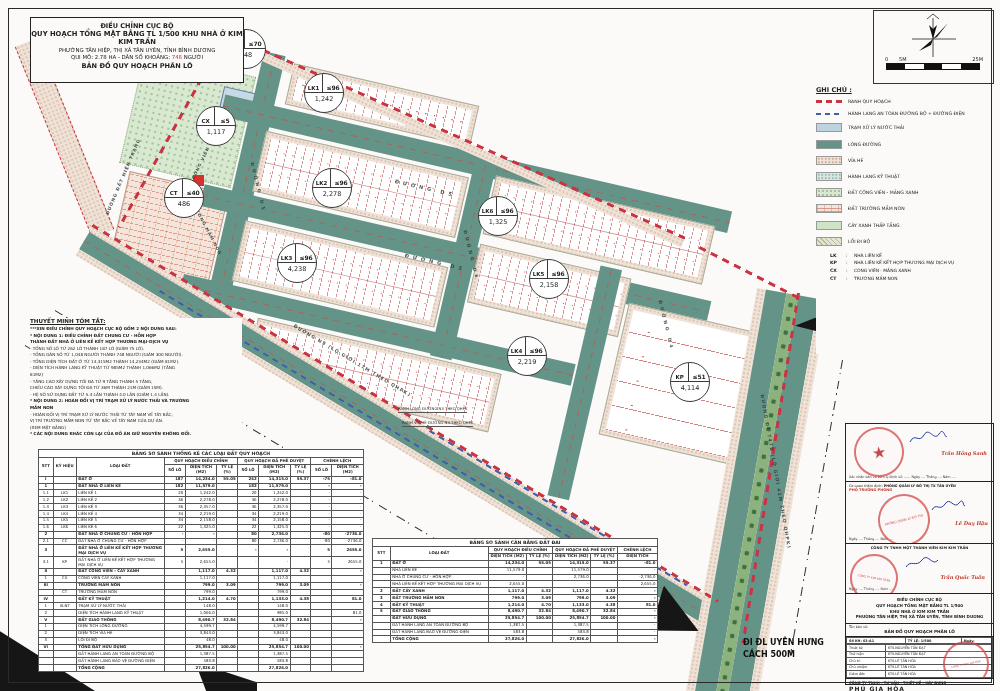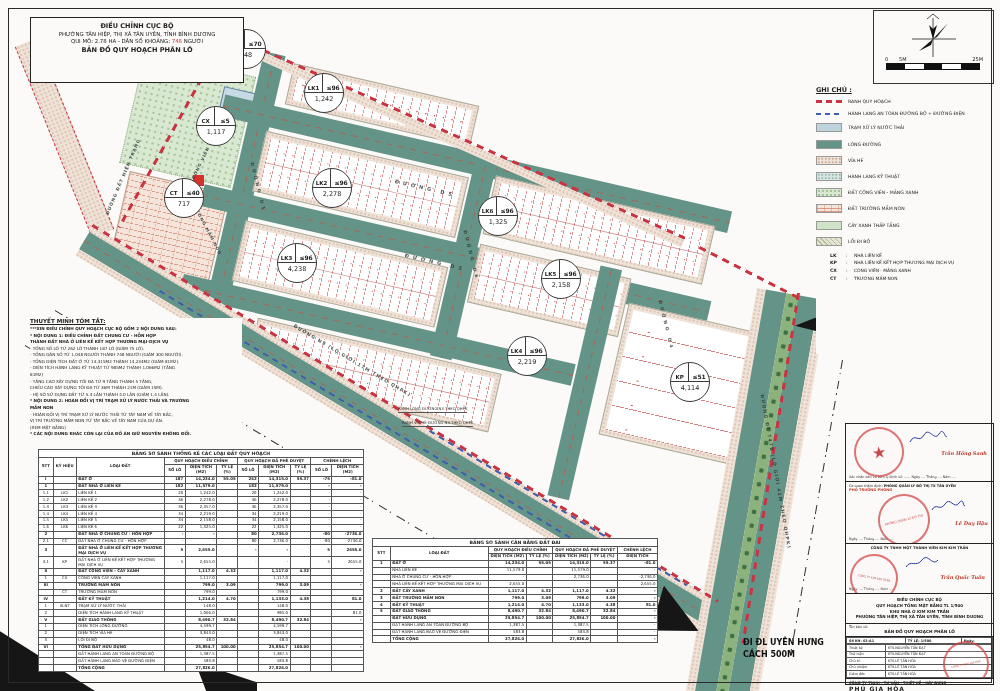--- a/index.html
+++ b/index.html
@@ -246,21 +246,21 @@
           <span class="pcode">CX</span>
           <span class="pden">≤5</span>
         </div>
         <div class="pbot">1,117</div>
       </div>
       <div class="parcel" style="left: 183px; top: 197px;">
         <div class="ptop">
           <span class="pcode">CT</span>
           <span class="pden">≤40</span>
         </div>
-        <div class="pbot">717</div>
+        <div class="pbot">486</div>
       </div>
       <div class="parcel" style="left: 331px; top: 187px; justify-content: space-between;">
         <div class="ptop">
           <span class="pcode">LK2</span>
           <span class="pden">≤96</span>
         </div>
         <div class="pbot">2,278</div>
       </div>
       <div class="parcel" style="left: 497px; top: 215px;">
         <div class="ptop">
@@ -269,21 +269,21 @@
         </div>
         <div class="pbot">1,325</div>
       </div>
       <div class="parcel" style="left: 296px; top: 262px;">
         <div class="ptop">
           <span class="pcode">LK3</span>
           <span class="pden">≤96</span>
         </div>
         <div class="pbot">4,238</div>
       </div>
-      <div class="parcel" style="left: 560px; top: 278px;">
+      <div class="parcel" style="left: 548px; top: 278px;">
         <div class="ptop">
           <span class="pcode">LK5</span>
           <span class="pden">≤96</span>
         </div>
         <div class="pbot">2,158</div>
       </div>
       <div class="parcel" style="left: 526px; top: 355px;">
         <div class="ptop">
           <span class="pcode">LK4</span>
           <span class="pden">≤96</span>
@@ -299,20 +299,21 @@
       </div>
     </div>
 
   <div id="dirnote">
     <div>ĐI ĐL UYÊN HƯNG</div>
     <div>CÁCH 500M</div>
   </div>
 
   <div class="panel" id="titlebox">
     <div class="t1">ĐIỀU CHỈNH CỤC BỘ</div>
+    <div class="t2">QUY HOẠCH TỔNG MẶT BẰNG TL 1/500 KHU NHÀ Ở KIM KIM TRẦN</div>
     <div class="t3">PHƯỜNG TÂN HIỆP, THỊ XÃ TÂN UYÊN, TỈNH BÌNH DƯƠNG</div>
     <div class="t4">
       <span>QUI MÔ: 2.78 HA - DÂN SỐ KHOẢNG:</span>
       <span class="pop">748</span>
       <span>NGƯỜI</span>
     </div>
     <div class="t5">BẢN ĐỒ QUY HOẠCH PHÂN LÔ</div>
   </div>
 
   <div class="panel" id="northbox">

